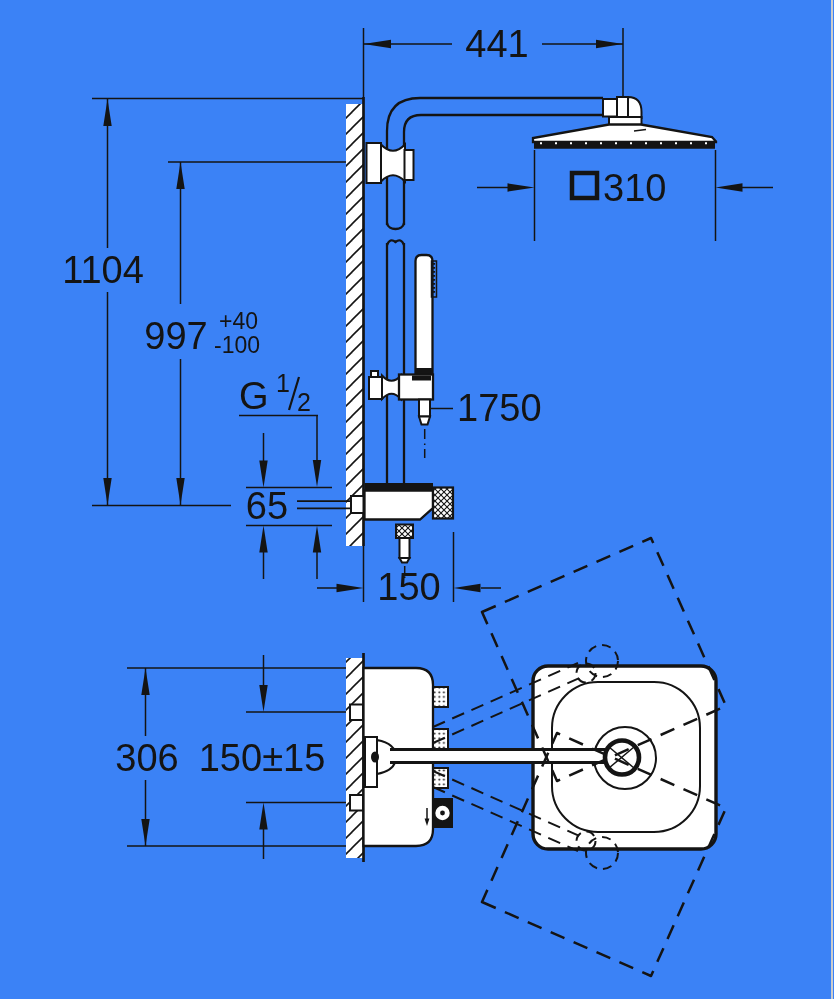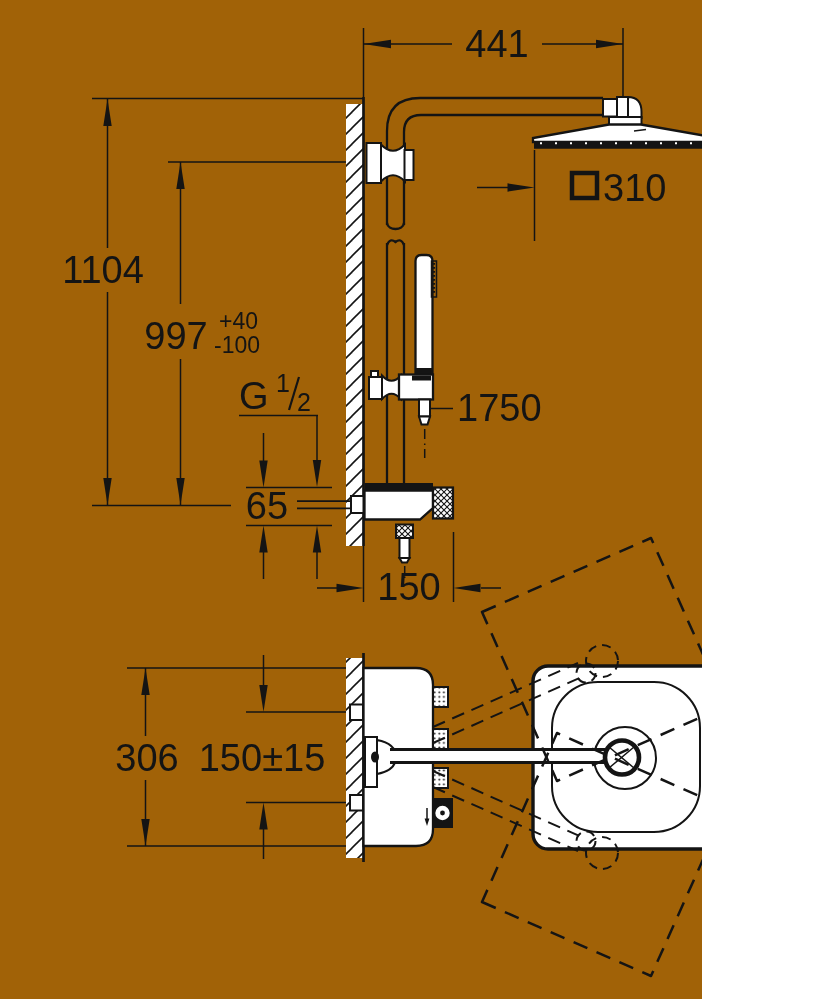--- a/index.html
+++ b/index.html
@@ -1,16 +1,16 @@
 <!DOCTYPE html>
 <html><head>
 <meta charset="utf-8">
 <style>
   html,body{margin:0;padding:0;background:#ffffff;}
-  .stage{position:relative;width:702px;height:999px;background:#a16207;overflow:hidden;}
+  .stage{position:relative;width:834px;height:999px;background:#3b82f6;overflow:hidden;}
   svg{display:block;}
   .ln1{stroke:#141414;stroke-width:1.5;fill:none;}
   .ln2{stroke:#141414;stroke-width:2.3;fill:none;}
   .wh2{stroke:#141414;stroke-width:2.3;fill:#ffffff;}
   .wh2t{stroke:#141414;stroke-width:2;fill:#ffffff;}
   .solid{fill:#141414;stroke:none;}
   .dashsq{stroke:#141414;stroke-width:2.5;fill:none;stroke-dasharray:15 10;stroke-linejoin:round;}
   .dashc{stroke:#141414;stroke-width:2;fill:none;stroke-dasharray:9 6;}
   .dasharm{stroke:#141414;stroke-width:2;fill:none;stroke-dasharray:13 8;}
   .dimtxt{font-family:"Liberation Sans","DejaVu Sans",sans-serif;font-size:38px;fill:#141414;}

